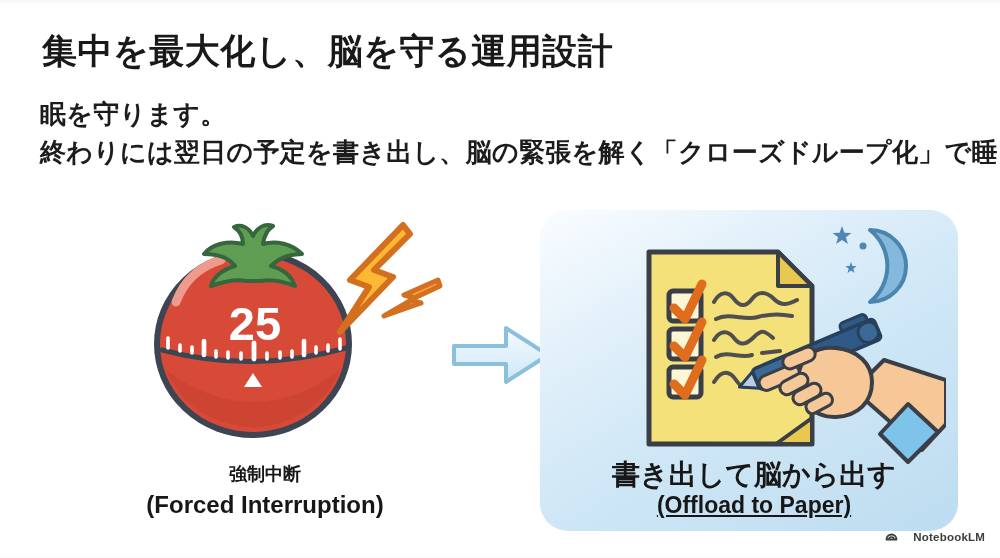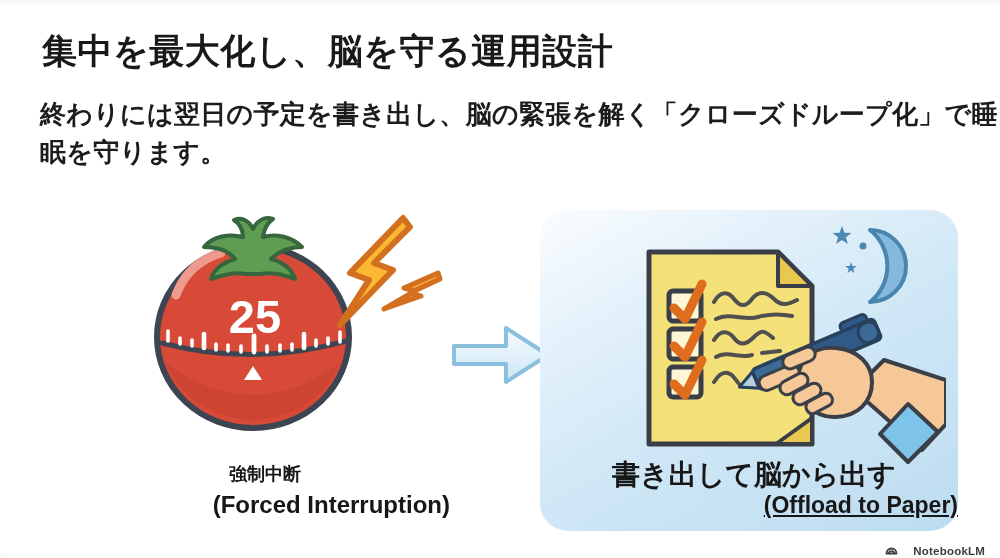--- a/index.html
+++ b/index.html
@@ -14,54 +14,54 @@
     position:absolute; left:42px; top:28px;
     font-size:35px; font-weight:900; color:#191919; letter-spacing:.5px;
     white-space:nowrap;
   }
   .body-text {
     position:absolute; left:40px; top:95px; width:940px;
     font-size:26px; font-weight:700; color:#1c1c1c; letter-spacing:.3px;
   }
   .body-text .line { line-height:38px; white-space:nowrap; }
 
-  .tomato-wrap { position:absolute; left:118px; top:213px; width:332px; height:228px; }
+  .tomato-wrap { position:absolute; left:118px; top:220px; width:332px; height:228px; }
   .arrow-wrap  { position:absolute; left:446px; top:316px; width:110px; height:80px; }
 
   .card {
     position:absolute; left:540px; top:210px; width:418px; height:321px;
     border-radius:28px;
     background:linear-gradient(150deg,#fafdff 0%,#e2f0fa 28%,#cfe7f6 55%,#bddcf0 100%);
   }
   .card-art { position:absolute; left:14px; top:10px; width:392px; height:248px; }
 
   .caption { position:absolute; text-align:center; color:#171717; }
   .caption .ja { font-size:18px; font-weight:800; line-height:32px; }
-  .caption .en { font-size:24px; font-weight:800; line-height:29px;text-align:right; }
+  .caption .en { font-size:24px; font-weight:800; line-height:29px; }
   .caption-left { left:80px; top:458px; width:370px; }
   .caption-card { left:10px; right:0; top:249px; }
   .caption-card .ja { font-size:28px; }
   .caption-card .en { font-size:23px;text-decoration:underline; }
 
   .watermark {
-    position:absolute; right:15px; bottom:1px;
+    position:absolute; right:15px; bottom:15px;
     display:flex; align-items:flex-end; gap:15px;
     font-size:11.5px; font-weight:700; color:#3d3d3d; letter-spacing:.2px;
   }
 </style>
 </head>
 <body>
 
 <div class="slide">
 
   <div class="title">集中を最大化し、脳を守る運用設計</div>
 
   <div class="body-text">
+    <div class="line">眠を守ります。</div>
     <div class="line">終わりには翌日の予定を書き出し、脳の緊張を解く「クローズドループ化」で睡</div>
-    <div class="line">眠を守ります。</div>
   </div>
 
   <div class="tomato-wrap">
     <svg width="332" height="228" viewBox="0 0 332 228">
 
       <ellipse cx="135" cy="124" rx="96" ry="91" fill="#d84a38" stroke="#3e4552" stroke-width="6"></ellipse>
 
       <path d="M 48,150 Q 135,214 222,150 Q 200,202 135,208 Q 70,202 48,150 Z" fill="#c63f2f" opacity=".55"></path>
 
       <path d="M 58,82 Q 70,50 103,40" fill="none" stroke="#ee9a8d" stroke-width="9" stroke-linecap="round"></path>

